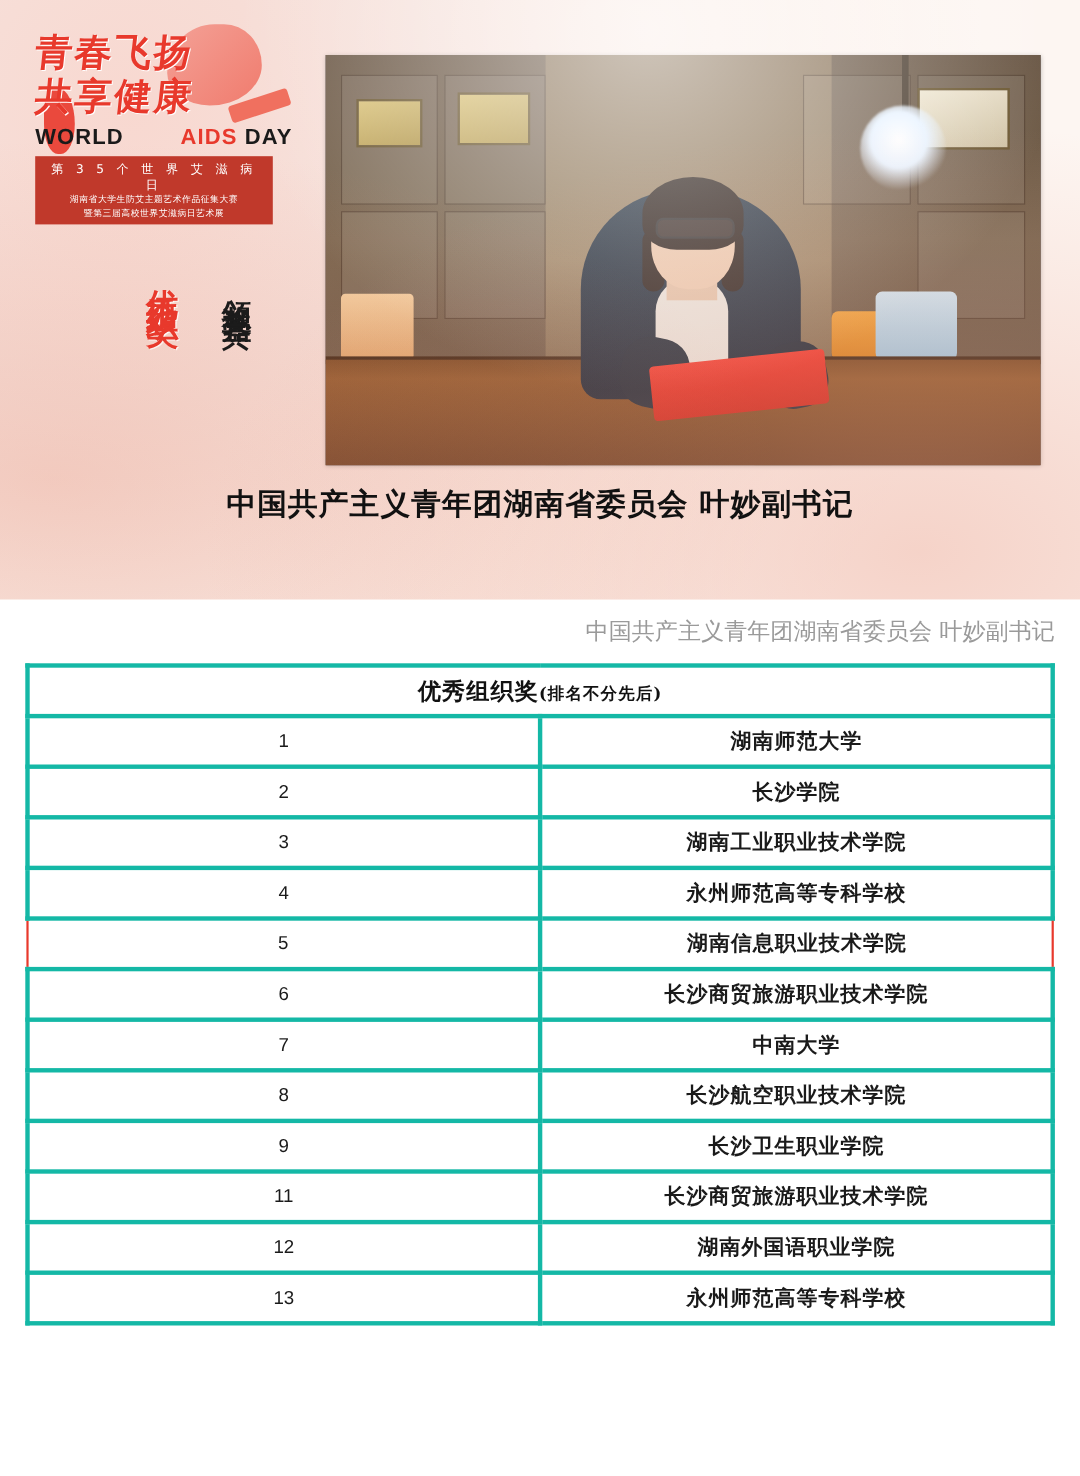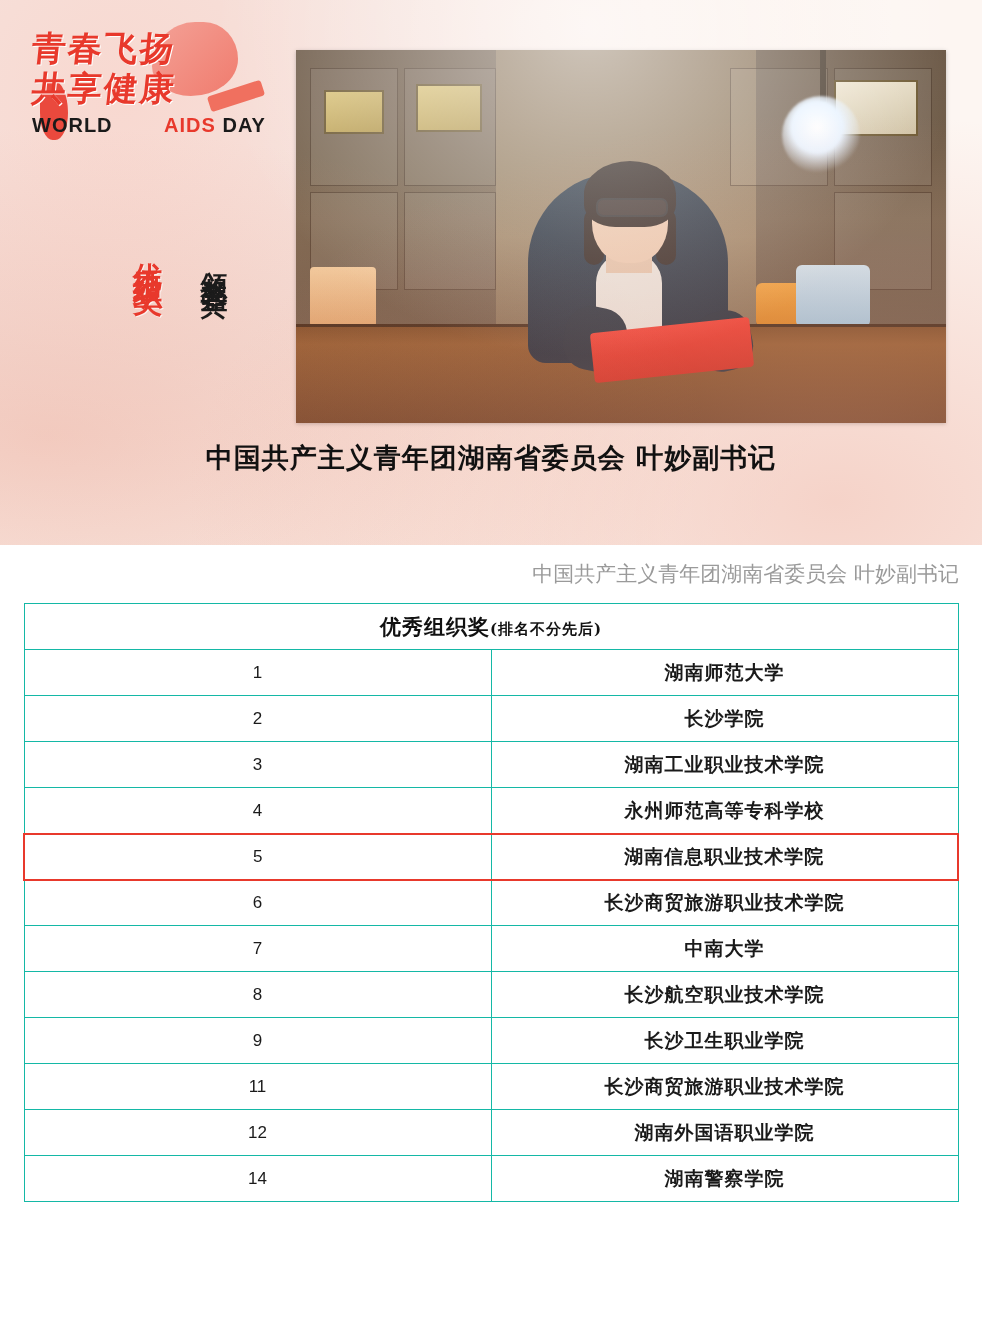--- a/index.html
+++ b/index.html
@@ -331,21 +331,21 @@
     margin: 14px auto 0 auto;
     position: relative;
   }
   table.awards {
     width: 100%;
     border-collapse: collapse;
     table-layout: fixed;
     font-family: "DejaVu Serif", serif;
   }
   table.awards td, table.awards th {
-    border: 1px solid #14b8a6;
+    border: 4px solid #14b8a6;
     height: 46px;
     box-sizing: border-box;
   }
   table.awards th.title {
     font-family: "DejaVu Serif", serif;
     font-weight: bold;
     font-size: 21px;
     text-align: center;
     letter-spacing: 1px;
   }
@@ -379,20 +379,25 @@
 
 <div class="banner">
 
   <div class="poster">
     <div class="poster-swoosh"></div>
     <div class="poster-swoosh2"></div>
     <div class="poster-bar"></div>
     <div class="poster-title">青春飞扬</div>
     <div class="poster-title poster-line2">共享健康</div>
     <div class="worldaids"><span>WORLD </span><span class="red">AIDS</span><span> DAY</span></div>
+    <div class="ribbon-strip">
+      <div class="l1">第 3 5 个 世 界 艾 滋 病 日</div>
+      <div class="l2">湖南省大学生防艾主题艺术作品征集大赛</div>
+      <div class="l3">暨第三届高校世界艾滋病日艺术展</div>
+    </div>
   </div>
 
   <div class="vlabel vlabel-award">优秀组织奖</div>
   <div class="vlabel vlabel-guest">颁奖嘉宾</div>
 
   <div class="photo">
     <div class="ph-wallL"></div>
     <div class="ph-wallR"></div>
     <div class="ph-center"></div>
 
@@ -484,18 +489,18 @@
         </tr>
         <tr>
           <td class="num">11</td>
           <td class="name">长沙商贸旅游职业技术学院</td>
         </tr>
         <tr>
           <td class="num">12</td>
           <td class="name">湖南外国语职业学院</td>
         </tr>
         <tr>
-          <td class="num">14</td>
-          <td class="name">湖南警察学院</td>
+          <td class="num">13</td>
+          <td class="name">永州师范高等专科学校</td>
         </tr>
       </tbody>
   </table>
 </div>
 
 </body></html>

